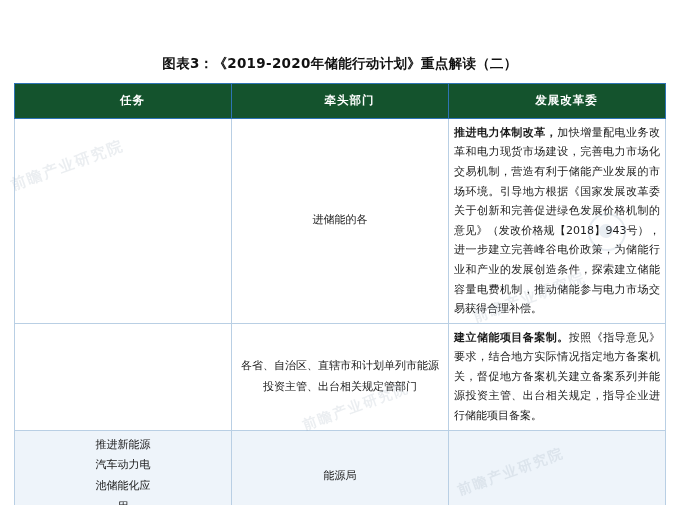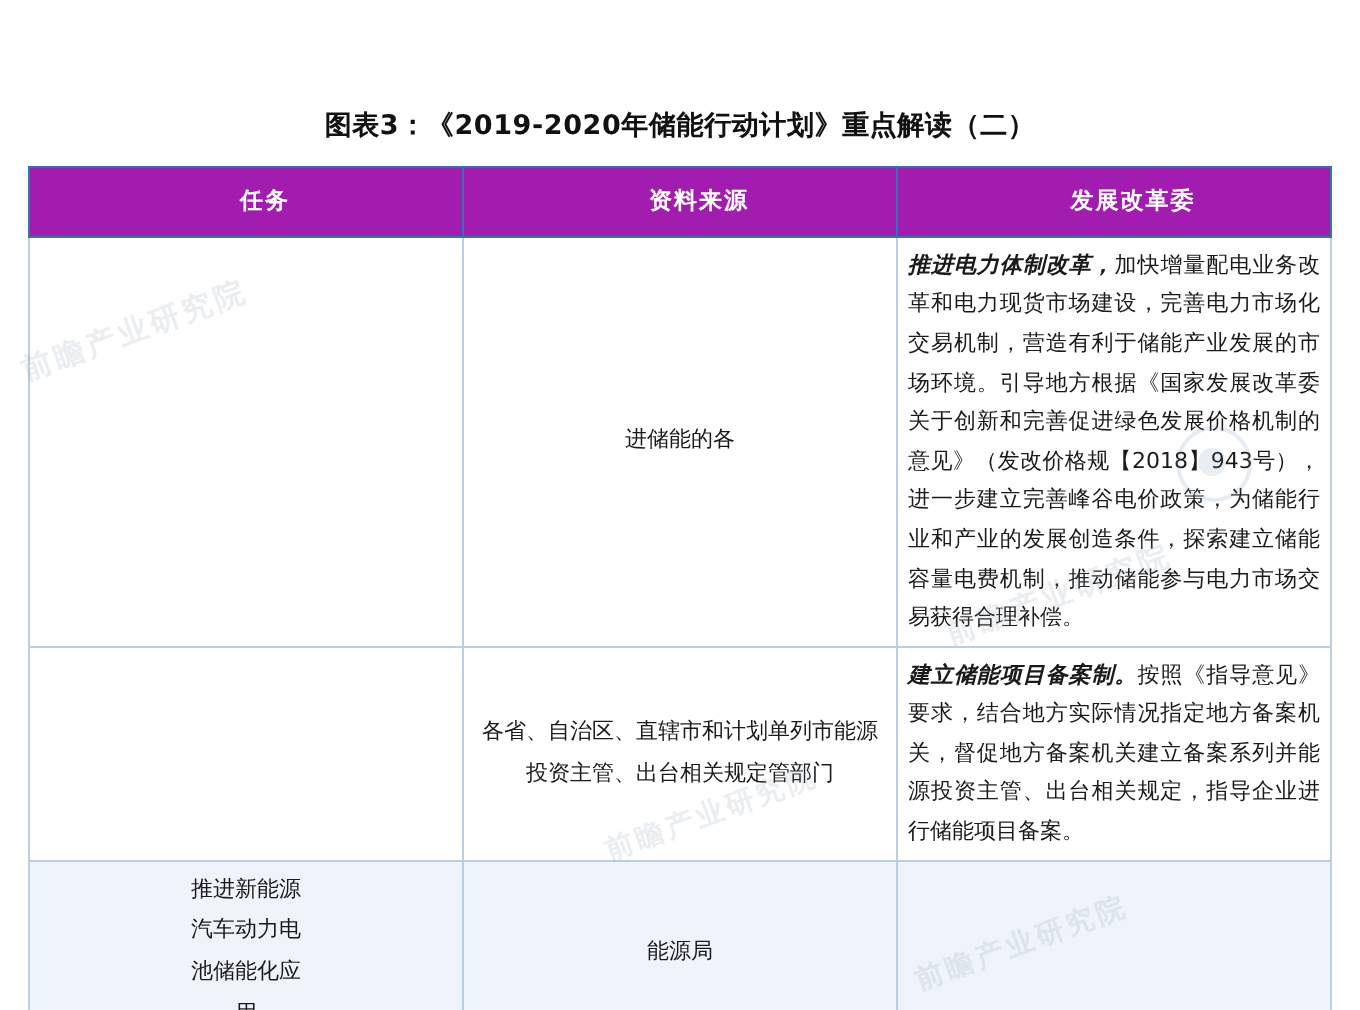--- a/index.html
+++ b/index.html
@@ -37,21 +37,21 @@
     border-collapse: collapse;
     table-layout: fixed;
     margin: 0 auto;
   }
   table.plan th, table.plan td {
     border: 1px solid #b9cfe4;
     vertical-align: middle;
     padding: 4px 5px;
   }
   table.plan thead th {
-    background: #a21caf;
+    background: #14532d;
     color: #ffffff;
     font-size: 11.5px;
     font-weight: bold;
     text-align: center;
     height: 26px;
     border: 1px solid #2e74b5;
     letter-spacing: 1px;
     padding-left: 24px;
   }
   td.col-task {
@@ -69,21 +69,20 @@
     color: #1a1a1a;
   }
   td.col-detail {
     font-size: 11px;
     line-height: 1.78;
     color: #1a1a1a;
     text-align: justify;
   }
   td.col-detail .lead {
     font-weight: bold;
-    font-style: italic;
   }
   .cell-multiline {
     white-space: pre-line;
   }
   .row-shade td {
     background: #eef4fa;
   }
   .footer {
     position: absolute;
     left: 0;
@@ -144,21 +143,21 @@
 <body>
 
 <div class="page">
 
   <div class="title">图表3：《2019-2020年储能行动计划》重点解读（二）</div>
 
   <table class="plan">
     <thead>
       <tr>
         <th>任务</th>
-        <th>资料来源</th>
+        <th>牵头部门</th>
         <th>发展改革委</th>
       </tr>
     </thead>
     <tbody>
       <tr>
         <td class="col-task cell-multiline"></td>
         <td class="col-dept cell-multiline">进储能的各</td>
         <td class="col-detail"><span class="lead">推进电力体制改革，</span><span>加快增量配电业务改革和电力现货市场建设，完善电力市场化交易机制，营造有利于储能产业发展的市场环境。引导地方根据《国家发展改革委关于创新和完善促进绿色发展价格机制的意见》（发改价格规【2018】943号），进一步建立完善峰谷电价政策，为储能行业和产业的发展创造条件，探索建立储能容量电费机制，推动储能参与电力市场交易获得合理补偿。</span></td>
       </tr>
       <tr>

